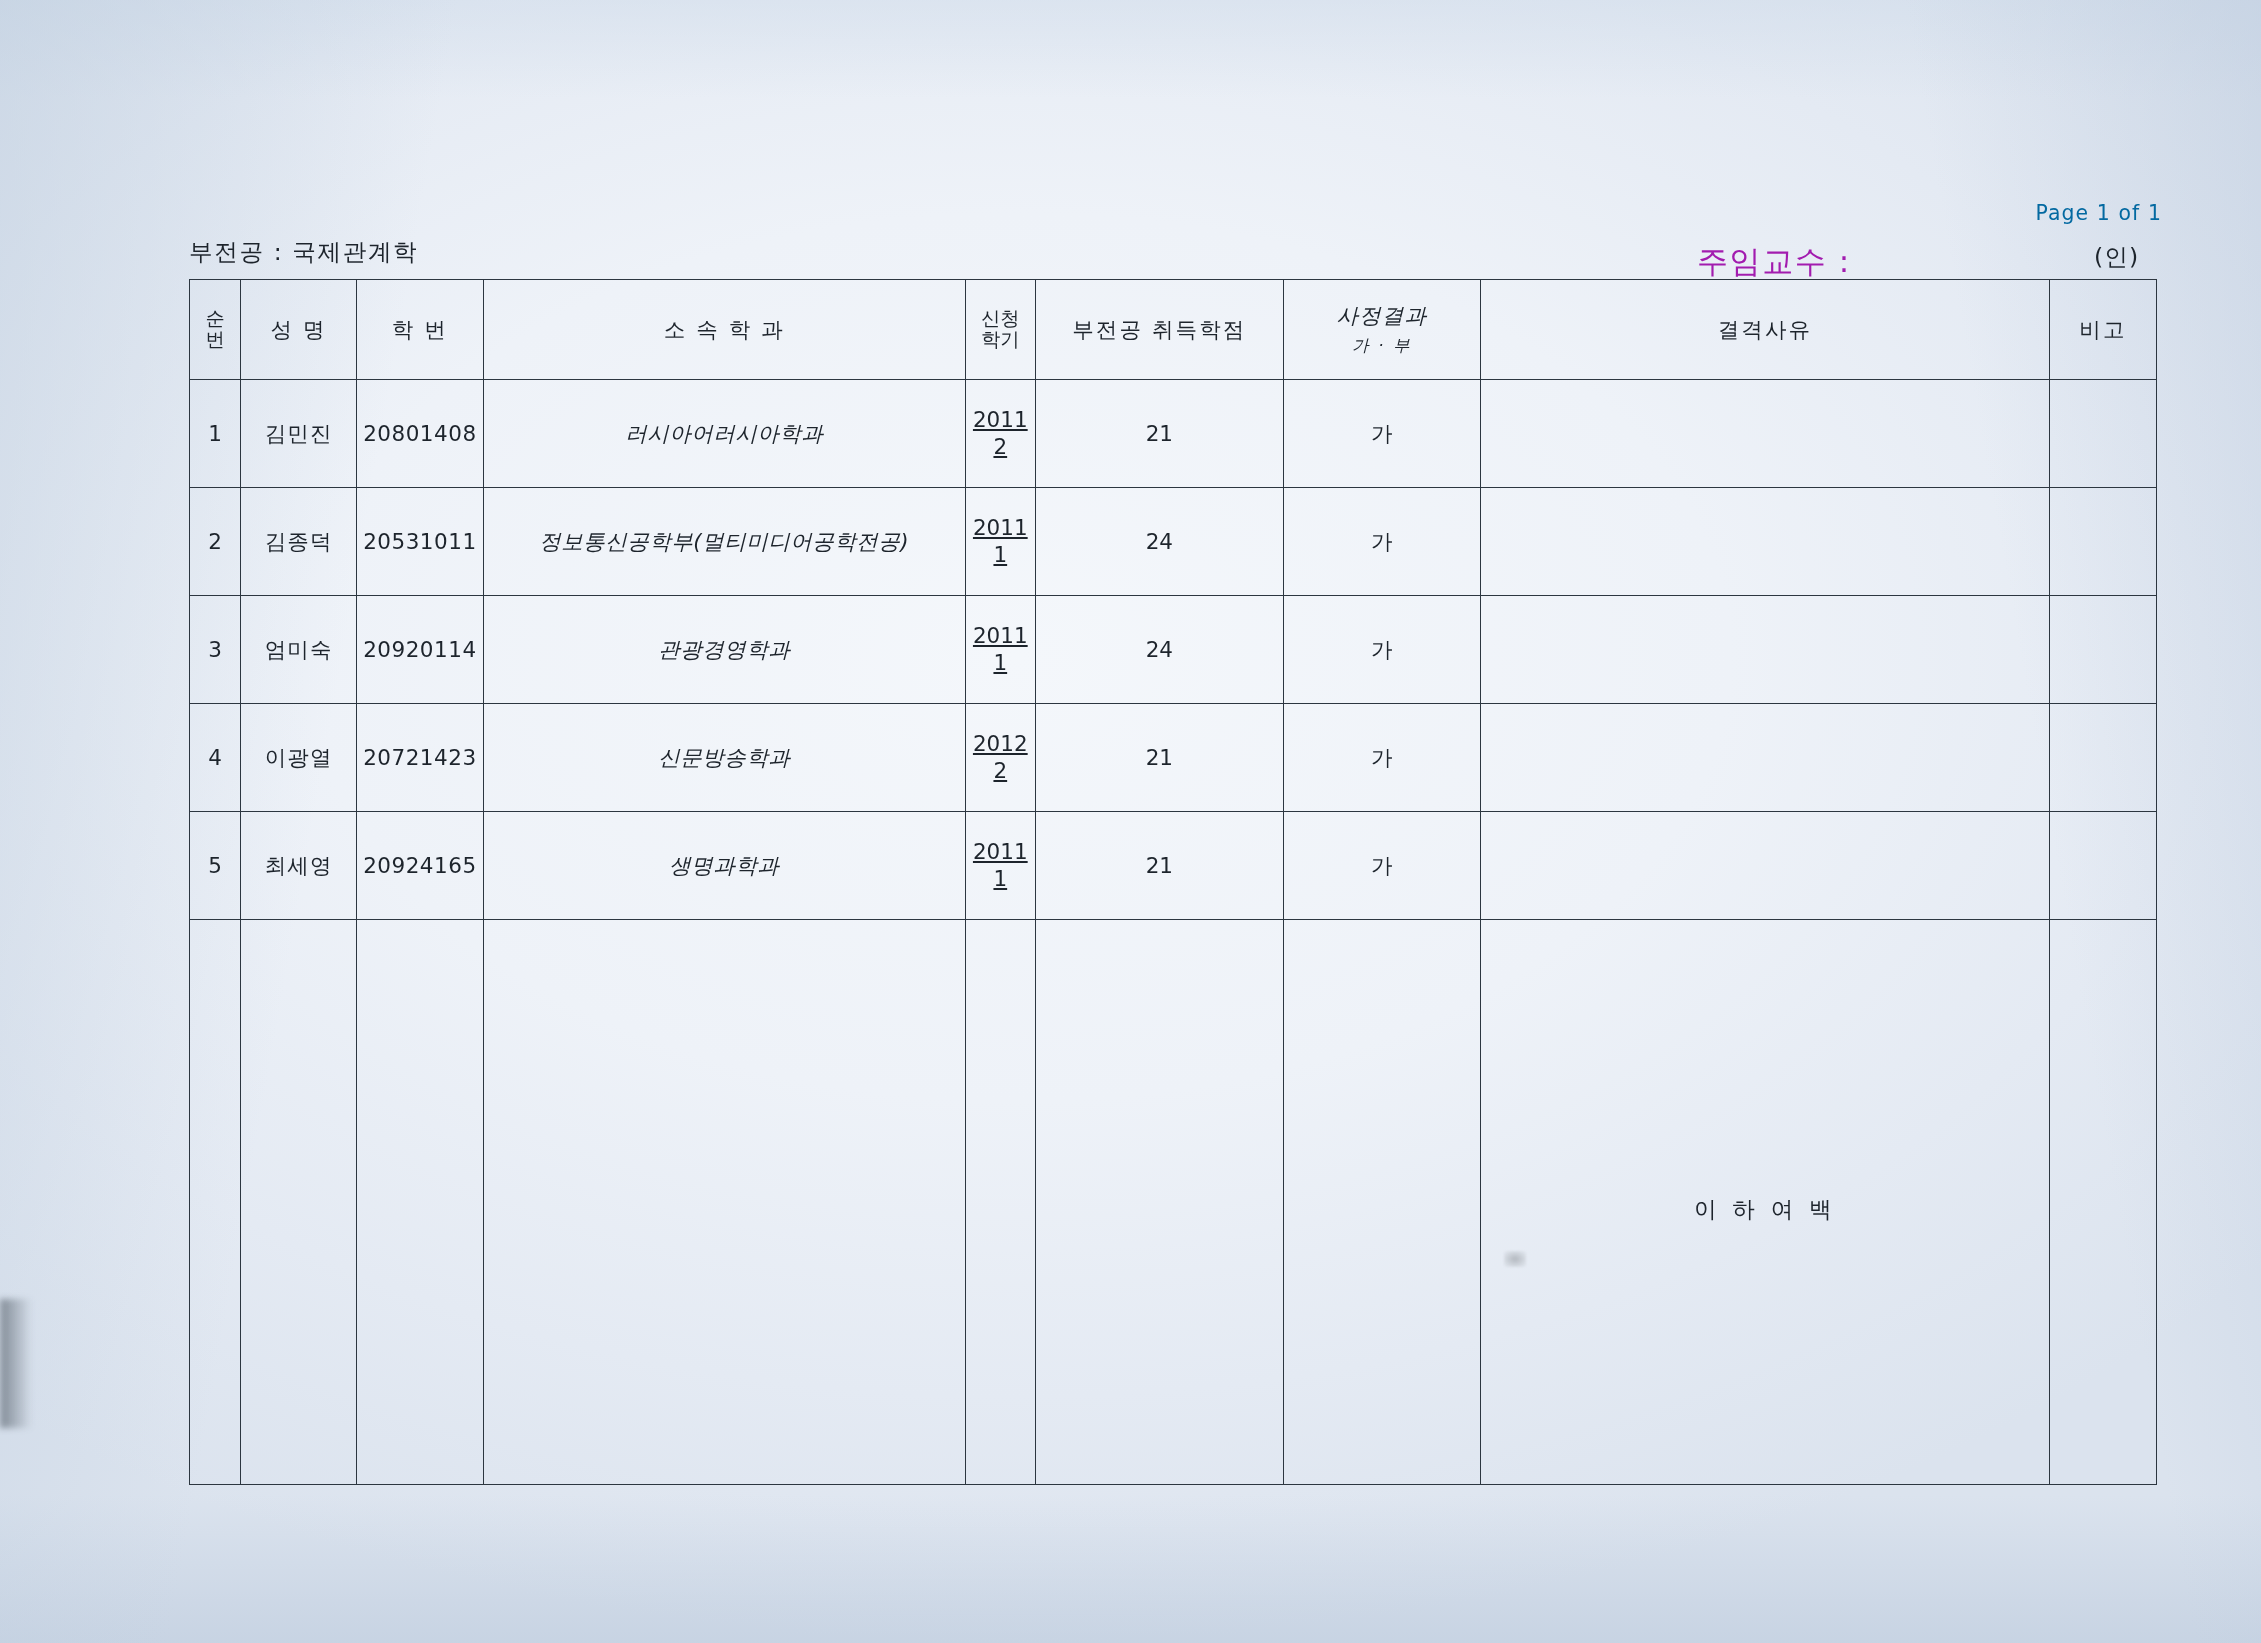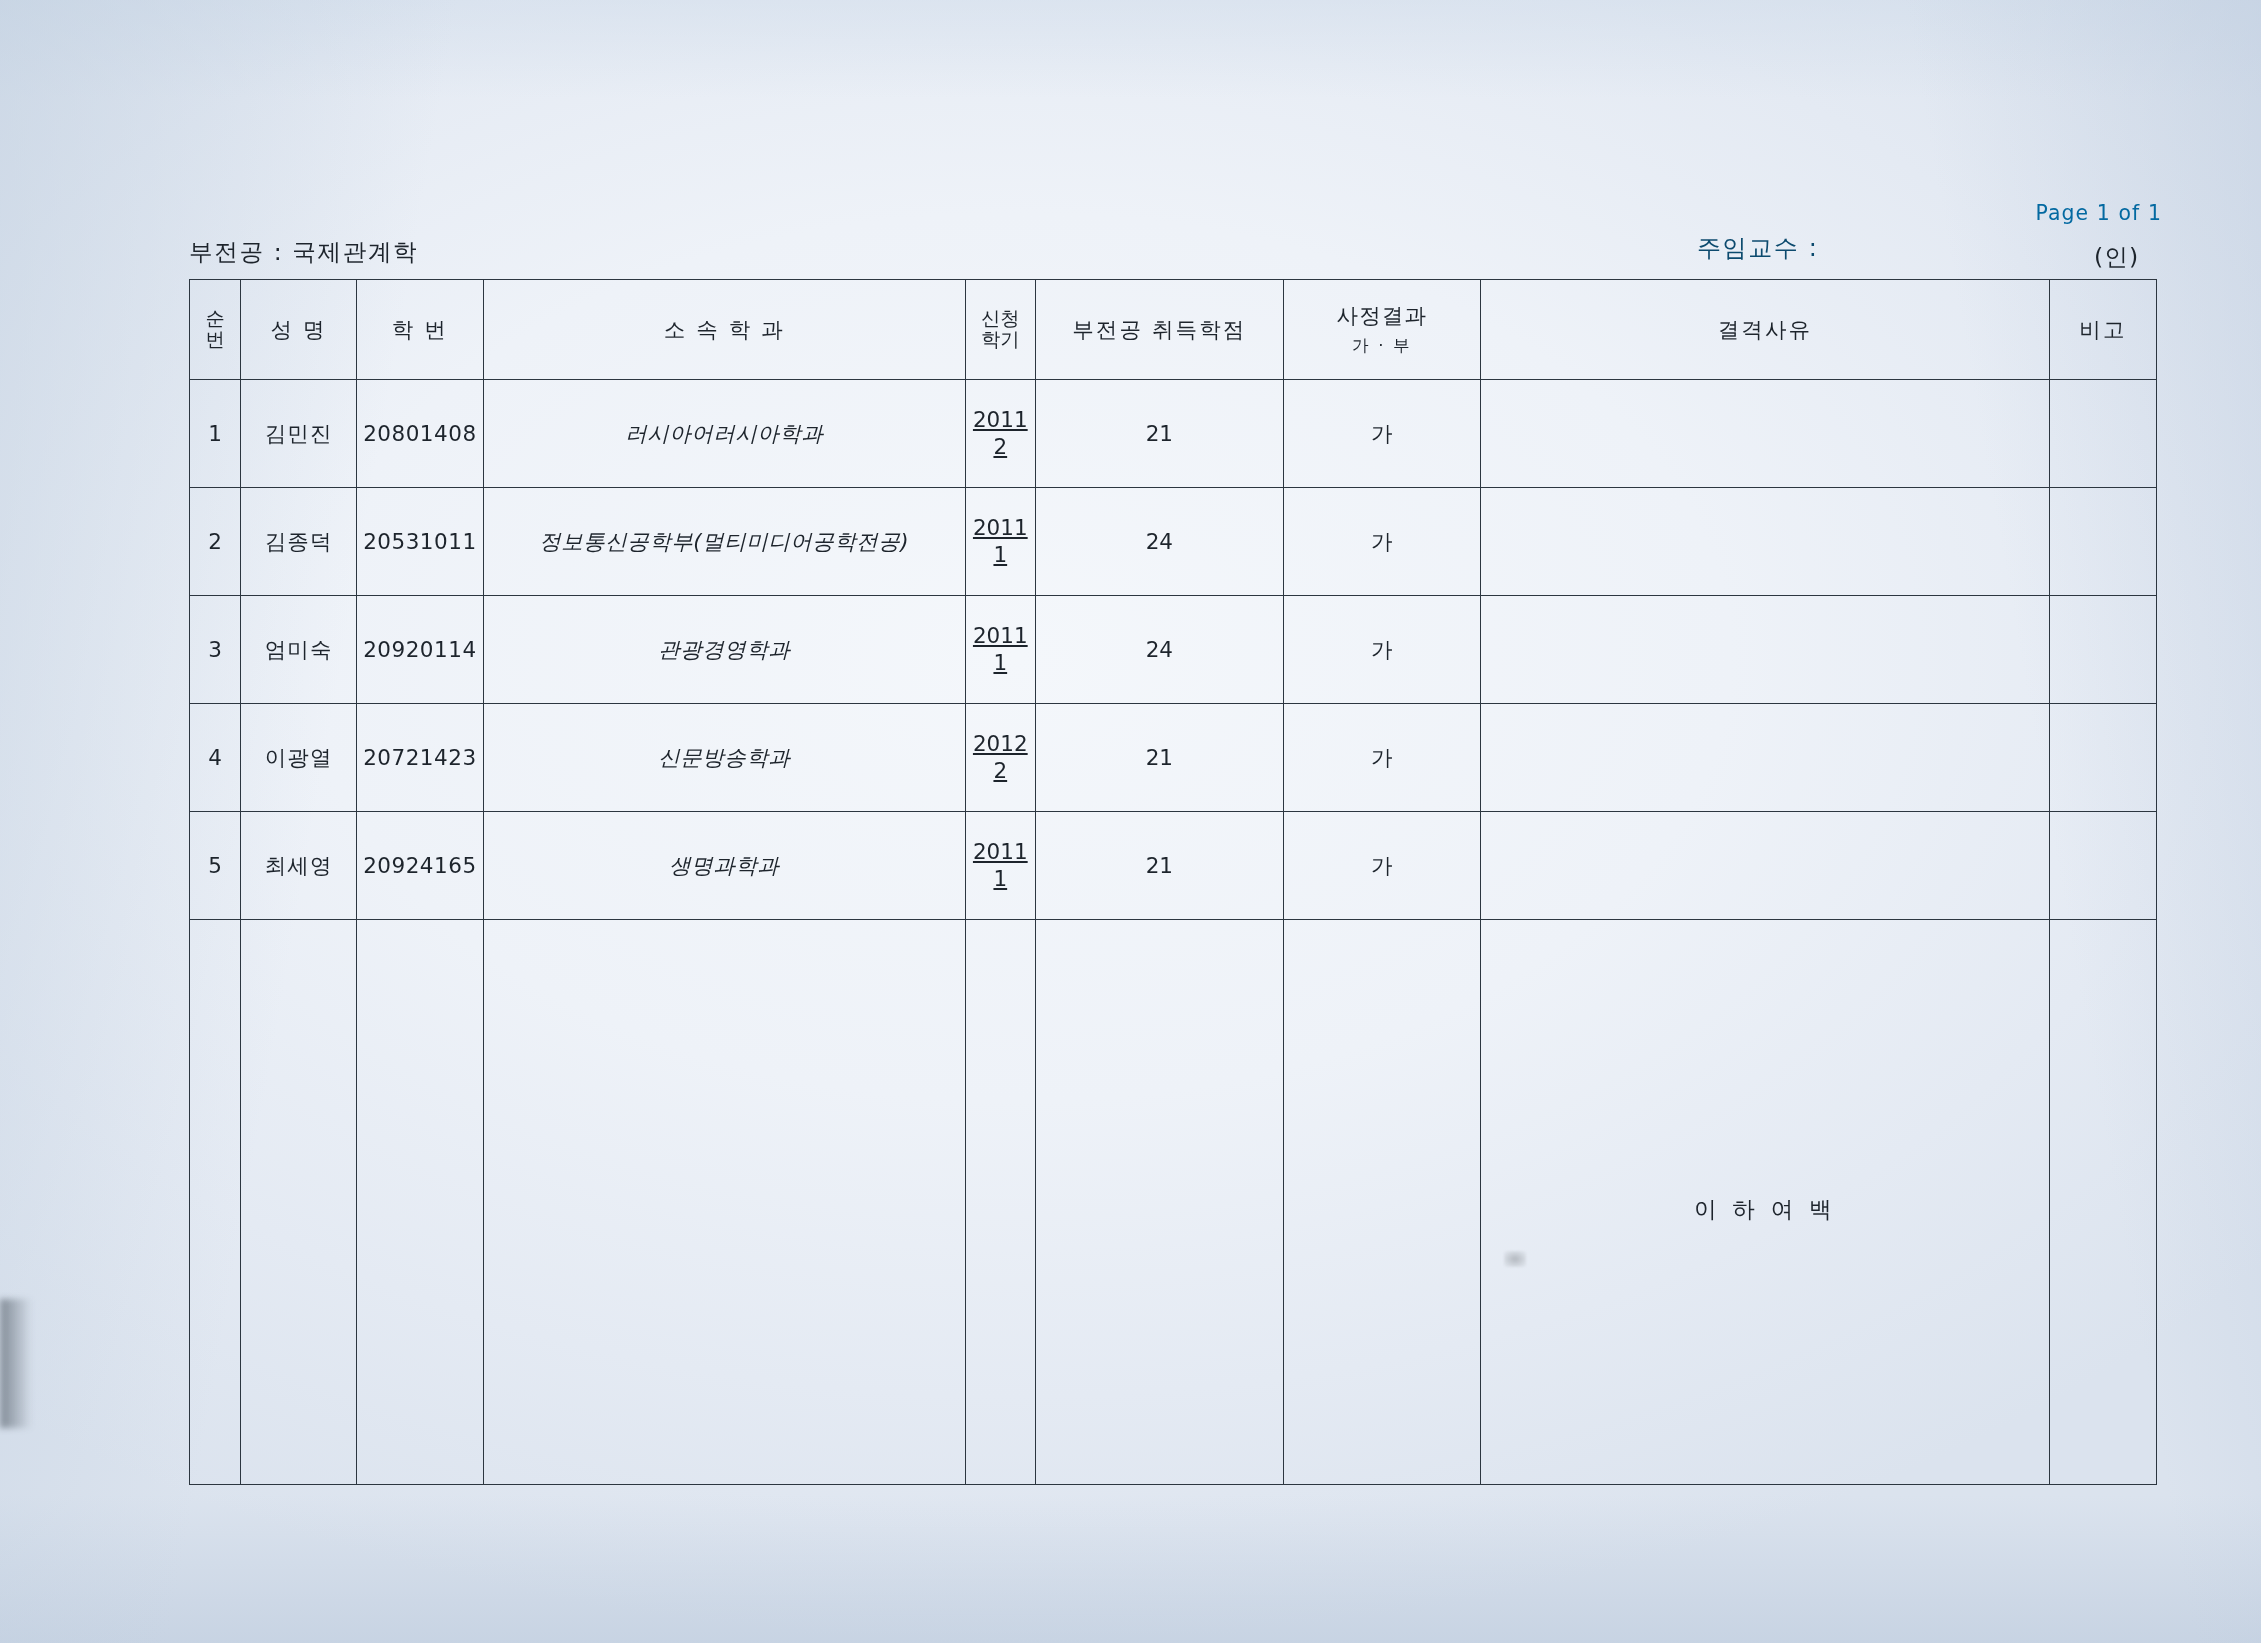--- a/index.html
+++ b/index.html
@@ -79,24 +79,24 @@
     left: 189px;
     top: 236px;
     font-size: 23.6px;
     letter-spacing: 1.6px;
     color: #1d242c;
   }
 
   .prof-label {
     position: absolute;
     left: 1697px;
-    top: 232px;
-    font-size: 24px;
+    top: 241px;
+    font-size: 31px;
     letter-spacing: 1.6px;
-    color: #0c4a6e;
+    color: #a21caf;
   }
 
   .seal-label {
     position: absolute;
     left: 2094px;
     top: 241px;
     font-size: 23.6px;
     letter-spacing: 1.1px;
     color: #1d242c;
   }
@@ -120,20 +120,21 @@
     text-align: center;
   }
   thead th {
     height: 99px;
     letter-spacing: 2.1px;
   }
   .th-two-line {
     line-height: 1.15;
     font-size: 20.4px;
     letter-spacing: 1.1px;
+    font-style: italic;
   }
   .th-sub {
     display: block;
     font-size: 16.6px;
     letter-spacing: 2.1px;
     margin-top: 7px;
   }
   tbody td {
     height: 107px;
   }

